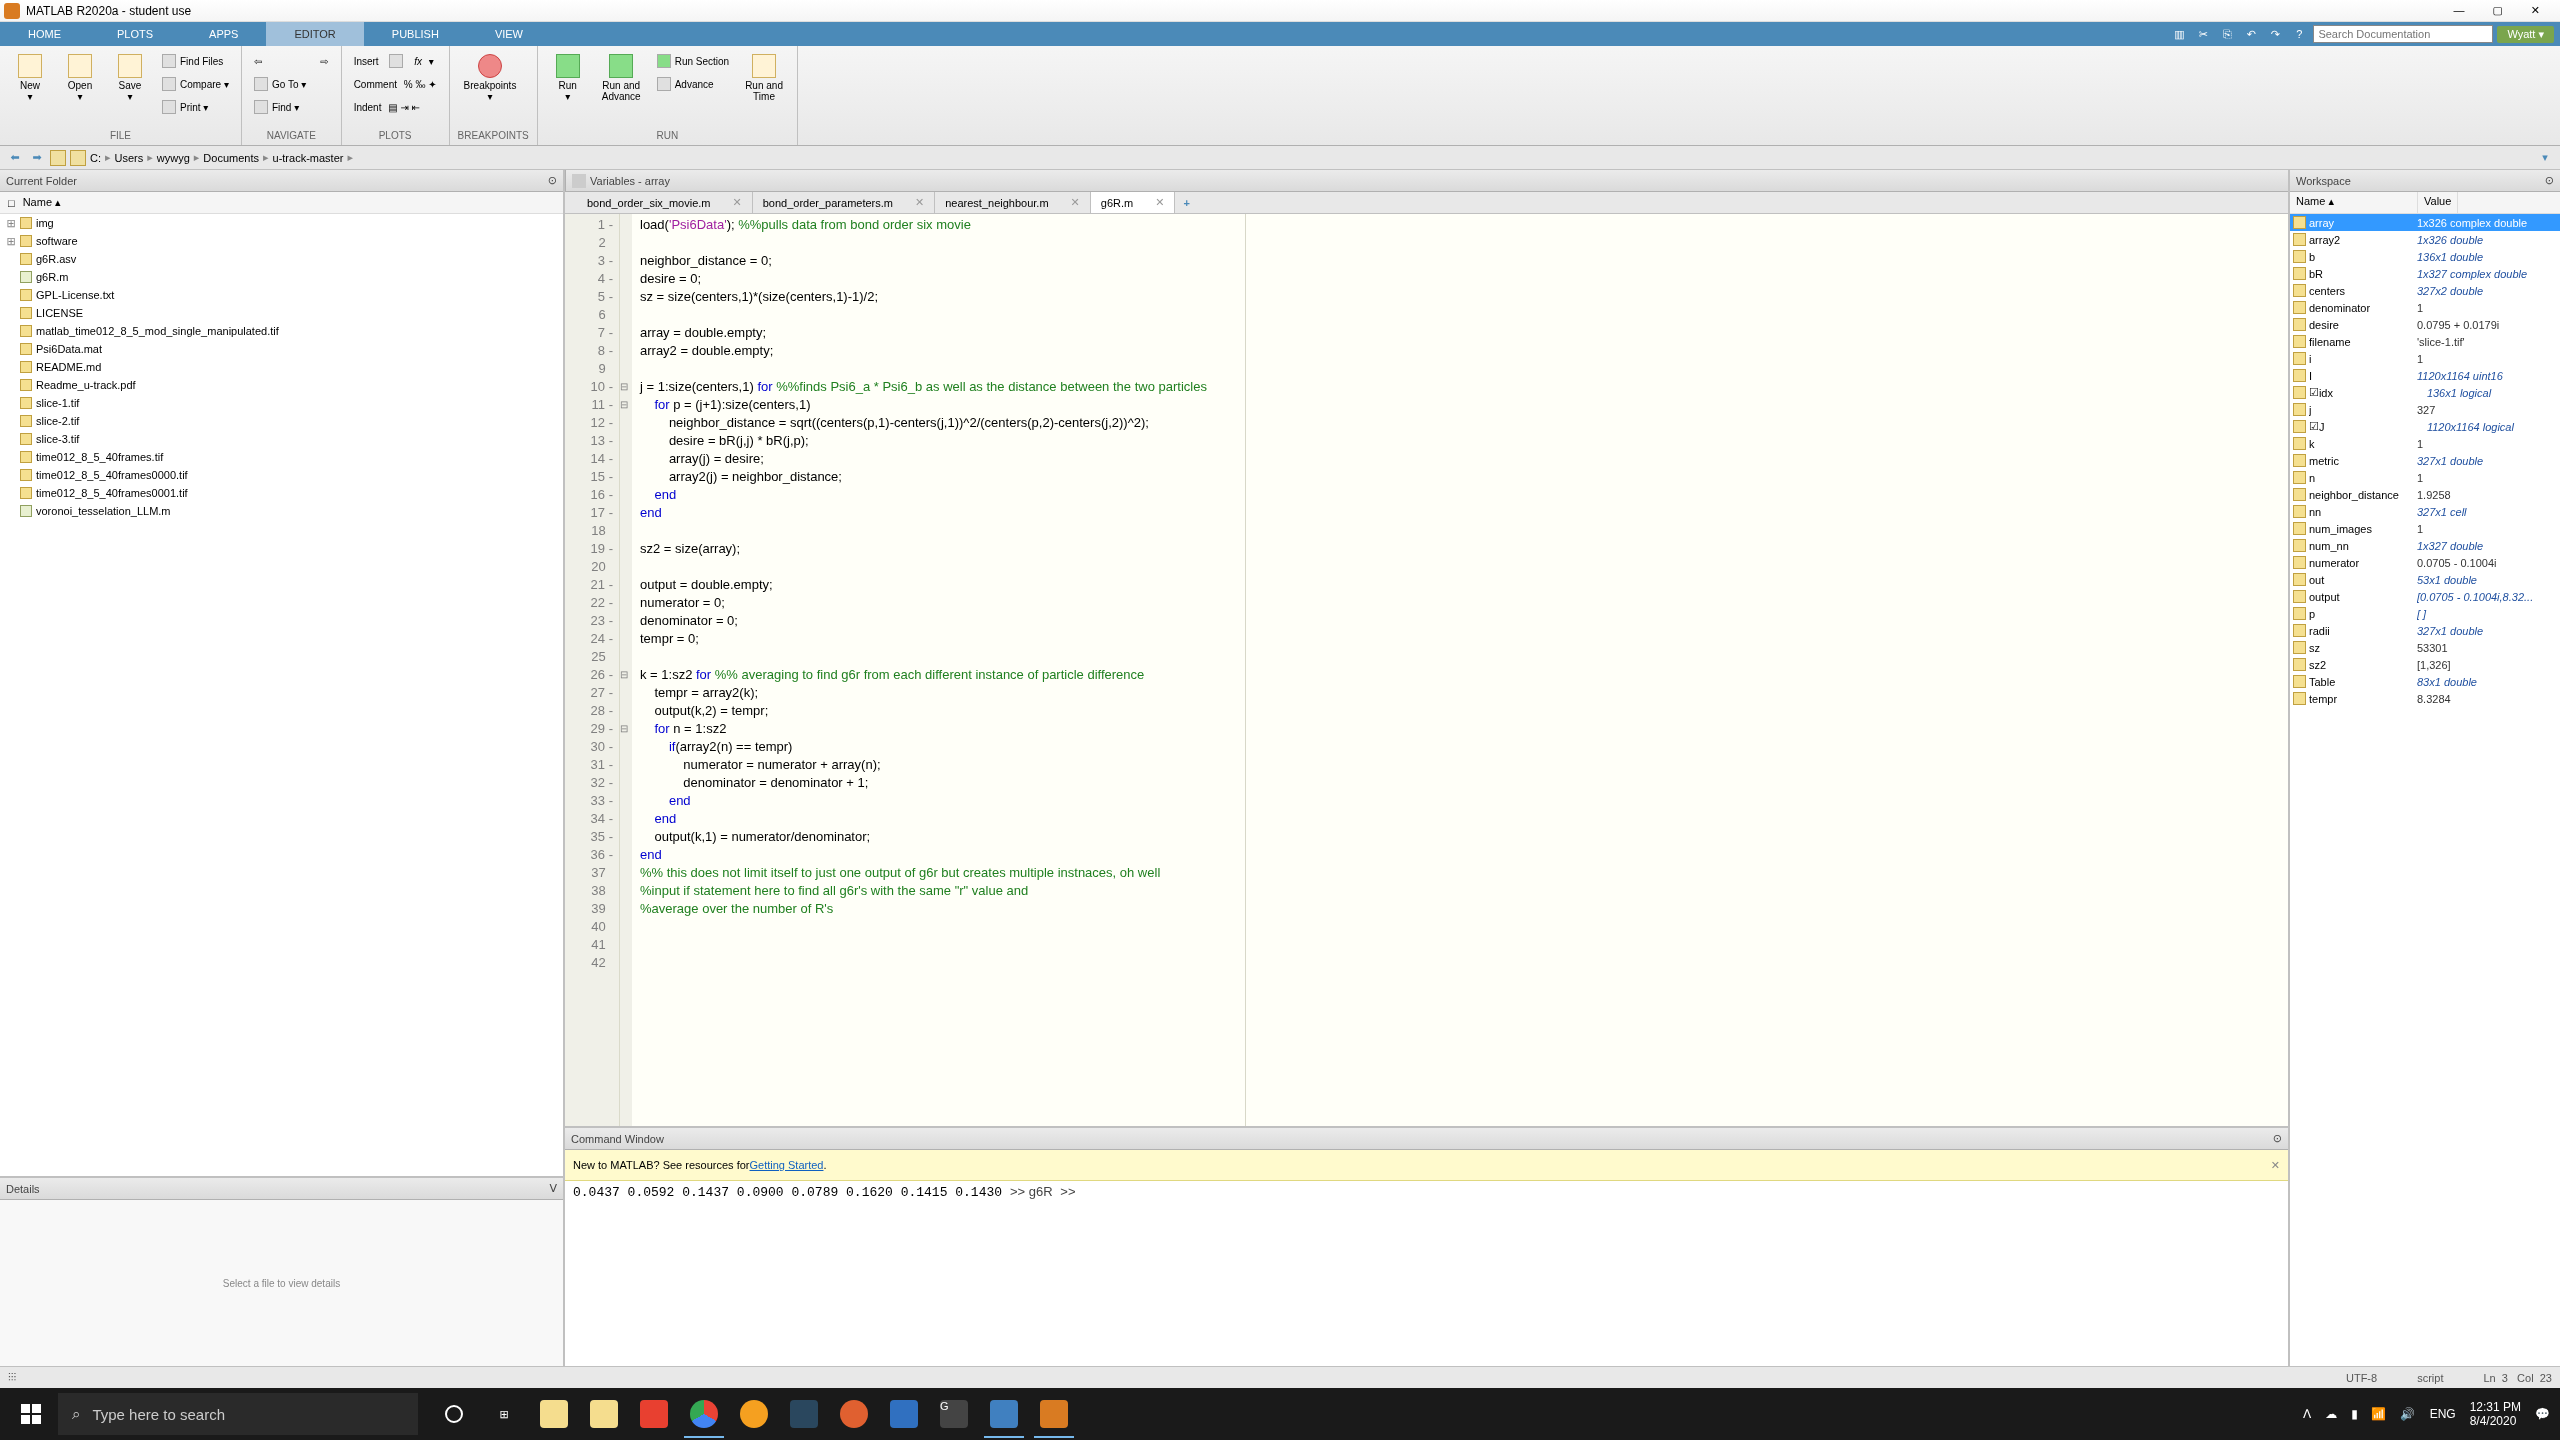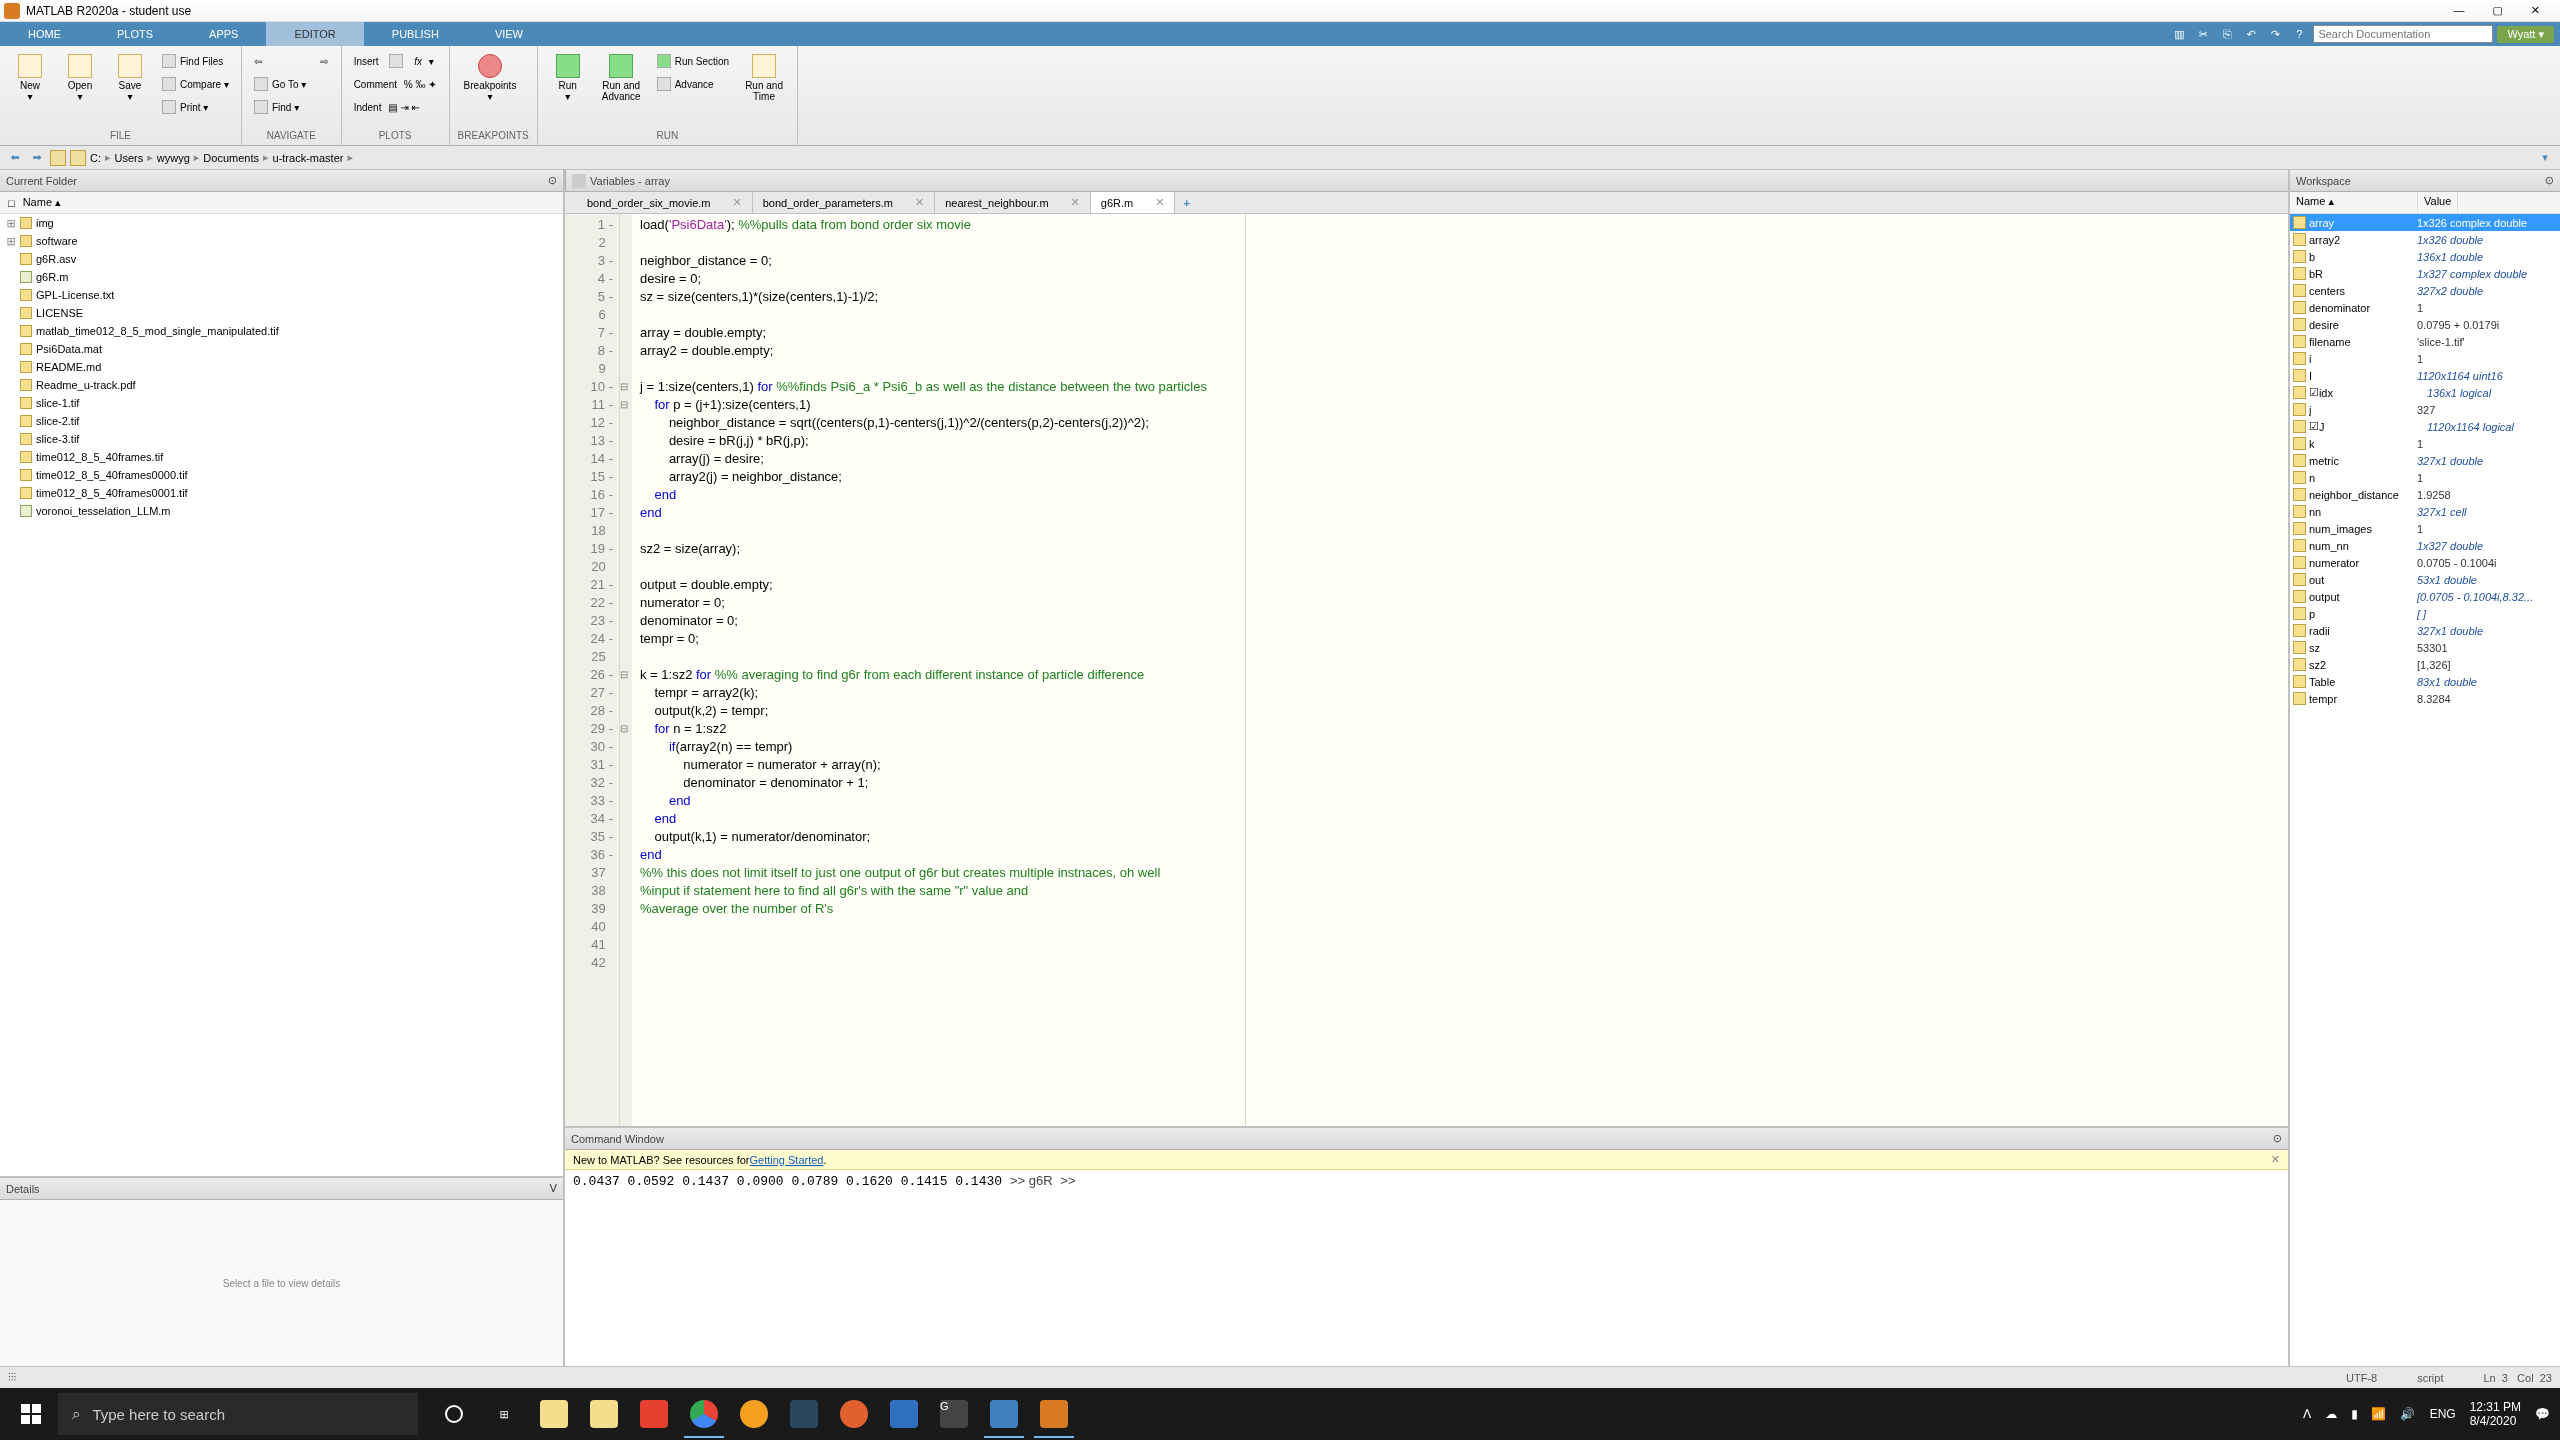--- a/index.html
+++ b/index.html
@@ -74,21 +74,21 @@
 .code-area { flex: 1; display: flex; background: #fffff8; overflow: auto; position: relative; font-family: 'Courier New', monospace; font-size: 13px; line-height: 18px; }
 .gutter { width: 55px; background: #f0f0e8; border-right: 1px solid #dadaca; text-align: right; padding: 2px 6px 0 0; color: #808080; white-space: pre; }
 .fold-col { width:12px; background:#f0f0e8; padding-top:2px; white-space:pre; color:#808080; font-size:10px;}
 .code { flex: 1; padding: 2px 0 0 8px; white-space: pre; }
 .kw { color: #0000d0; }
 .str { color: #a020a0; }
 .cmt { color: #208020; }
 .vline { position: absolute; top: 0; bottom: 0; left: 680px; border-left: 1px solid #d8d8c8; }
 
 .cmd-panel { height: 240px; border-top: 2px solid #c0c0c0; display: flex; flex-direction: column;}
-.cmd-hint { height: 20px; background: #fffacd; border-bottom: 1px solid #e0d880; display: flex; align-items: center; padding: 0 8px; font-size: 11px; }
+.cmd-hint { height: 31px; background: #fffacd; border-bottom: 1px solid #e0d880; display: flex; align-items: center; padding: 0 8px; font-size: 11px; }
 .cmd-hint a { color: #1060c0; text-decoration: underline; cursor: pointer; }
 .cmd-hint .close { margin-left:auto; cursor:pointer; color:#888;}
 .cmd-body { flex: 1; background: #fff; font-family: 'Courier New', monospace; font-size: 13px; line-height: 18px; padding: 2px 8px; overflow: auto; }
 .prompt { color: #444; }
 
 
 .right-col { width: 272px; border-left: 2px solid #c0c0c0; display: flex; flex-direction: column; background: #fff; }
 .ws-header { height: 22px; background: #f5f5f5; border-bottom: 1px solid #ddd; display: flex; font-size: 11px; }
 .ws-header div { padding: 3px 6px; border-right: 1px solid #ddd; }
 .ws-header .c1 { width: 128px; }

